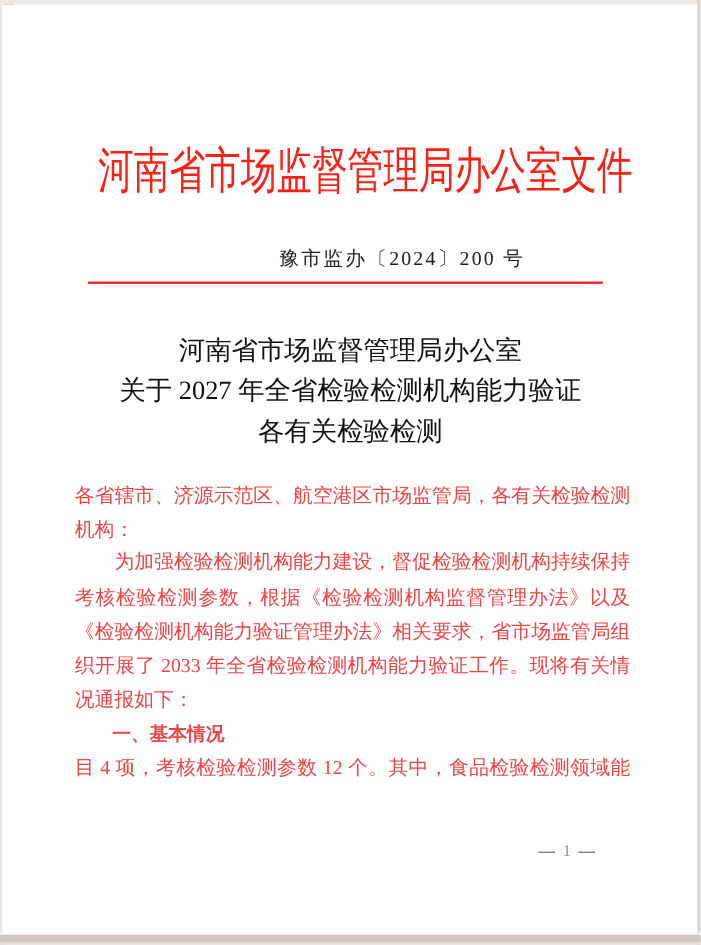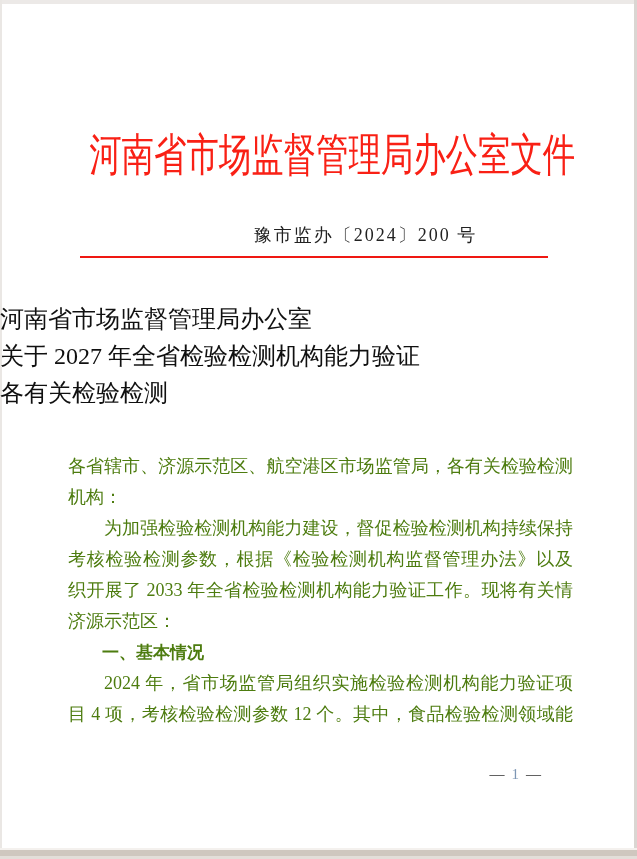--- a/index.html
+++ b/index.html
@@ -33,31 +33,31 @@
     position:absolute; top:223px; left:0; width:100%;
     text-align:center; font-size:18px; letter-spacing:2px; color:#222222;padding-left:47px;
   }
 
   
   .red-line { position:absolute; top:256px; left:80px; width:468px; height:2px; background:#ef1812; }
 
   
   .title {
     position:absolute; top:301px; left:0; width:100%;
-    text-align:left; font-size:24px; line-height:37px; color:#101010;
+    text-align:center; font-size:24px; line-height:37px; color:#101010;
   }
 
   
   .body-text {
-    position:absolute; top:451px; left:68px; width:505px;
-    font-size:18px; line-height:31px; color:#4d7c0f;
+    position:absolute; top:435px; left:68px; width:505px;
+    font-size:18px; line-height:31px; color:#ef4444;
   }
   .line { min-height:31px; }
   .just { text-align:justify; text-align-last:justify; }
-  .indent { text-indent:2em; }
+  .indent { text-indent:2em;font-family:Liberation Mono, monospace; }
   .heading { font-weight:bold; font-family:"Liberation Sans","DejaVu Sans",sans-serif; font-size:17px; }
 
   
   .footer {
     position:absolute; top:766px; right:96px;
     font-size:15px; color:#2a2a2a; letter-spacing:0;
     display:flex; align-items:center; gap:7px;
   }
   .footer .num { color:#7d96b4; font-size:15px; }
 </style>
@@ -82,24 +82,24 @@
     <div>河南省市场监督管理局办公室</div>
     <div>关于 2027 年全省检验检测机构能力验证</div>
     <div>各有关检验检测</div>
   </div>
 
   <div class="body-text">
     <div class="line just">各省辖市、济源示范区、航空港区市场监管局，各有关检验检测</div>
     <div class="line">机构：</div>
     <div class="line just indent">为加强检验检测机构能力建设，督促检验检测机构持续保持</div>
     <div class="line just">考核检验检测参数，根据《检验检测机构监督管理办法》以及</div>
+    <div class="line just">《检验检测机构能力验证管理办法》相关要求，省市场监管局组</div>
     <div class="line just">织开展了 2033 年全省检验检测机构能力验证工作。现将有关情</div>
-    <div class="line">济源示范区：</div>
+    <div class="line">况通报如下：</div>
     <div class="line indent heading">一、基本情况</div>
-    <div class="line just indent">2024 年，省市场监管局组织实施检验检测机构能力验证项</div>
     <div class="line just">目 4 项，考核检验检测参数 12 个。其中，食品检验检测领域能</div>
   </div>
 
   <div class="footer">
     <span>—</span>
     <span class="num">1</span>
     <span>—</span>
   </div>
 
 </div>

